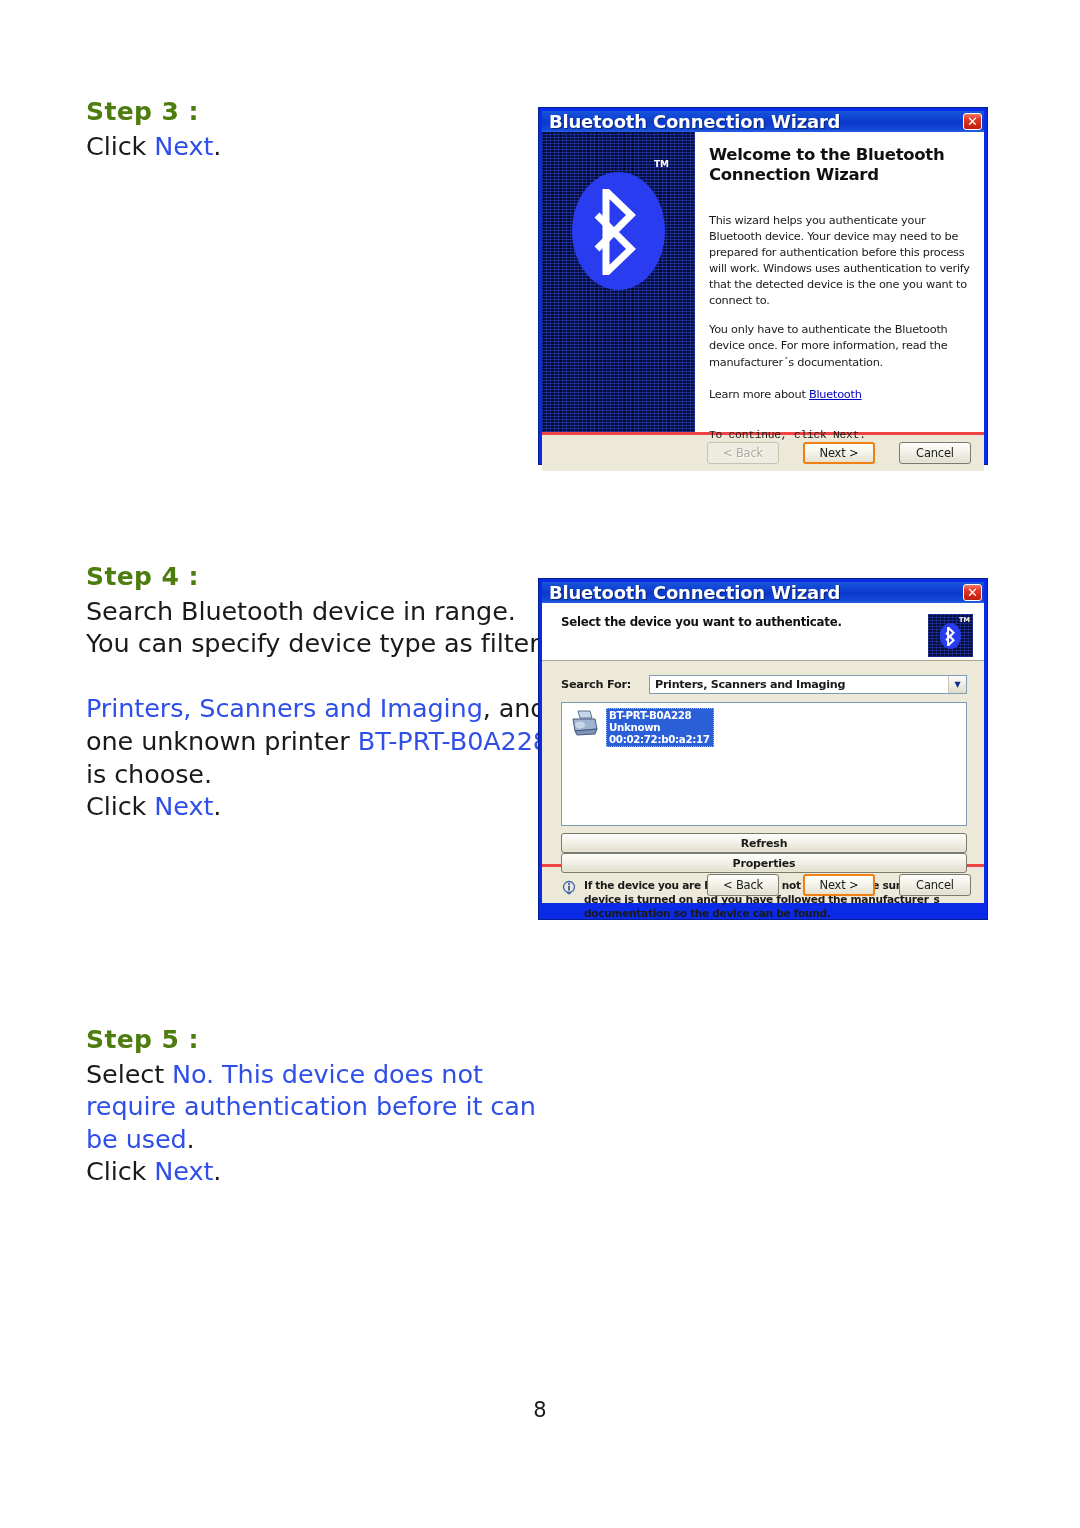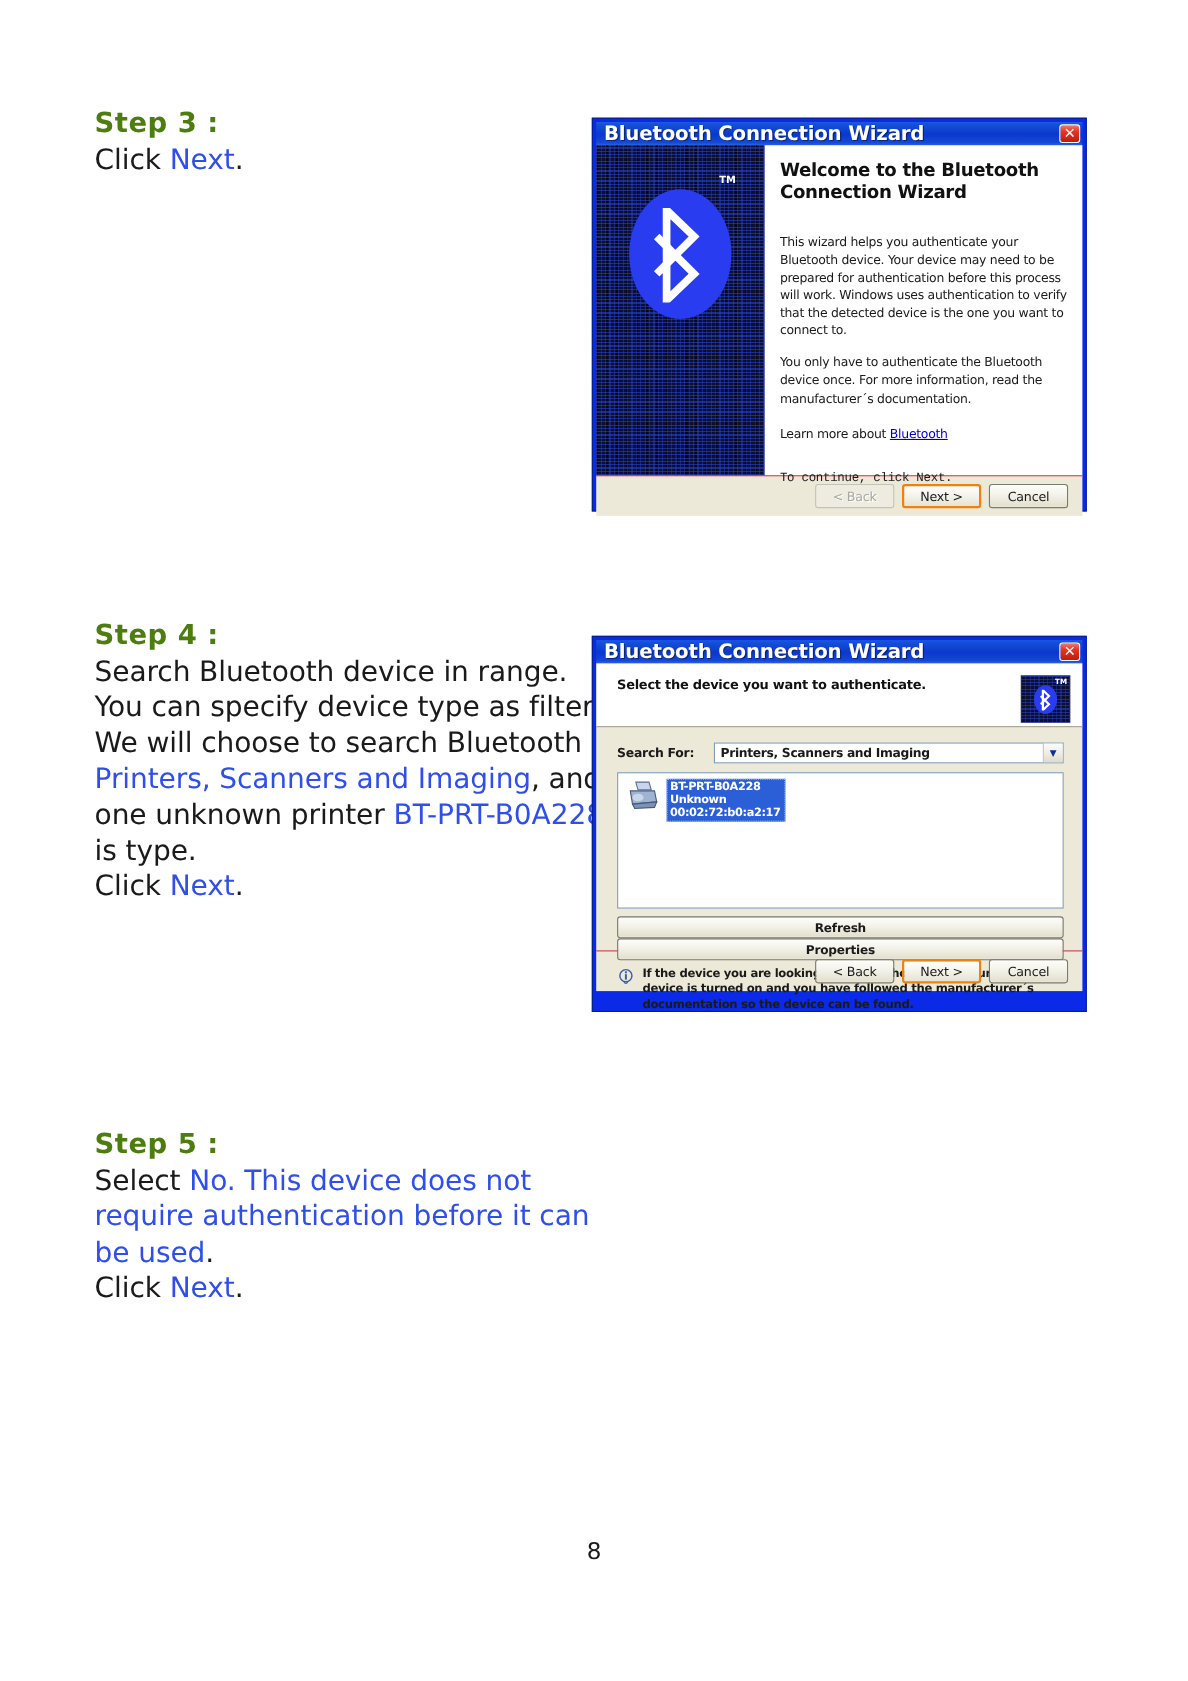--- a/index.html
+++ b/index.html
@@ -99,26 +99,26 @@
     flex: 0 0 auto;
   }
 
   .xp-body {
     background: #ffffff;
     width: 100%;
     box-sizing: border-box;
   }
   .xp-footer {
     background: #ece9d8;
-    border-top: 1px solid #ef4444;
+    border-top: 3px solid #ef4444;
     box-sizing: border-box;
     display: flex;
     align-items: center;
     justify-content: flex-end;
-    gap: 7px;
+    gap: 24px;
     padding: 7px 13px 7px 0;
   }
 
   .xp-btn {
     min-width: 72px;
     height: 22px;
     background: linear-gradient(to bottom, #fdfdfb 0%, #f3f2e9 45%, #e4e1d0 92%, #ecead9 100%);
     border: 1px solid #7b7a6e;
     border-radius: 3px;
     font-family: "DejaVu Sans", sans-serif;
@@ -419,24 +419,24 @@
     <div class="xp-btn default">Next &gt;</div>
     <div class="xp-btn">Cancel</div>
   </div>
 </div>
 
 <div class="step-block" id="step4" style="top:562px; width:470px;">
   <p class="step-title">Step 4 :</p>
   <p class="step-body">
     <span>Search Bluetooth device in range.</span><br>
     <span>You can specify device type as filter.</span><br>
-    <span>We will choose to search Bluetooth</span><br>
+    <br>
     <span class="hl">Printers, Scanners and Imaging</span><span>, and</span><br>
     <span>one unknown printer </span><span class="hl">BT-PRT-B0A228</span><br>
-    <span>is type.</span><br>
+    <span>is choose.</span><br>
     <span>Click </span><span class="hl">Next</span><span>.</span>
   </p>
 </div>
 
 <div class="xp-dialog" id="dlg-select">
   <div class="xp-titlebar">
     <span class="xp-title-text">Bluetooth Connection Wizard</span>
     <span class="xp-close">✕</span>
   </div>
 

